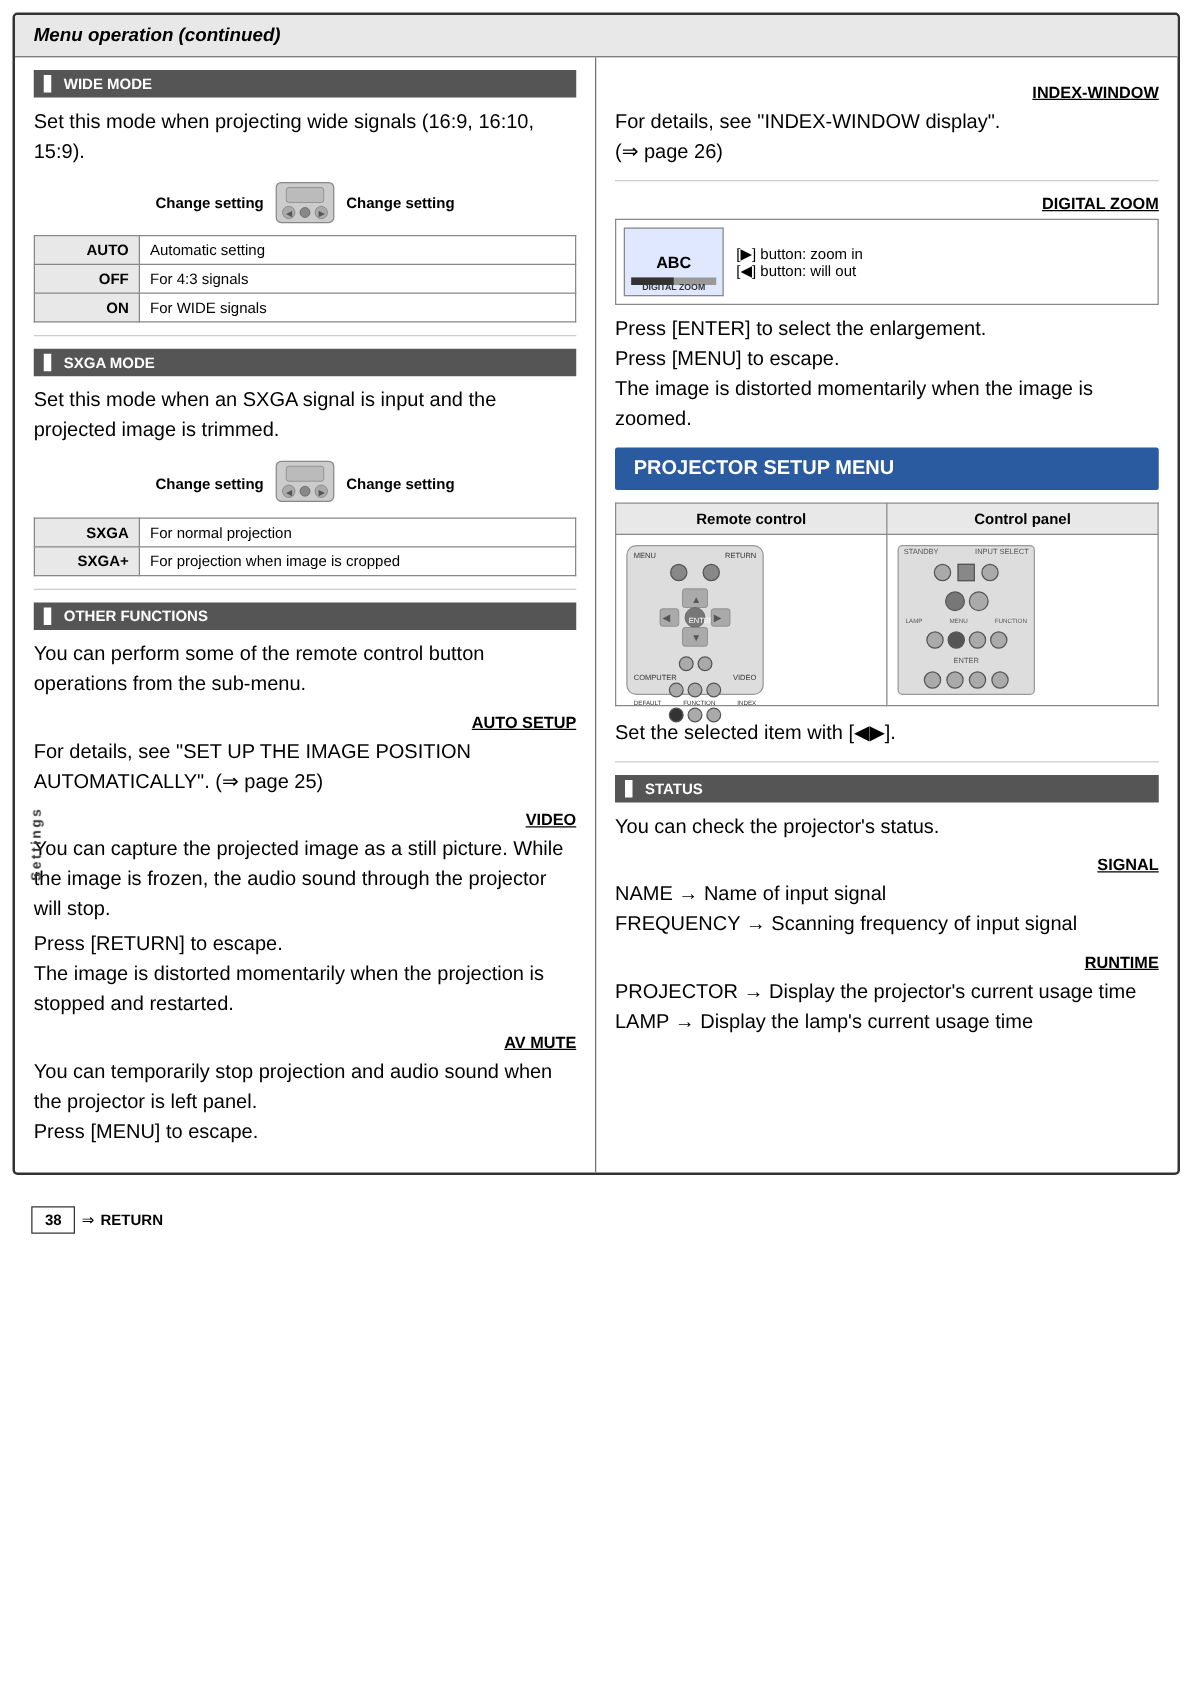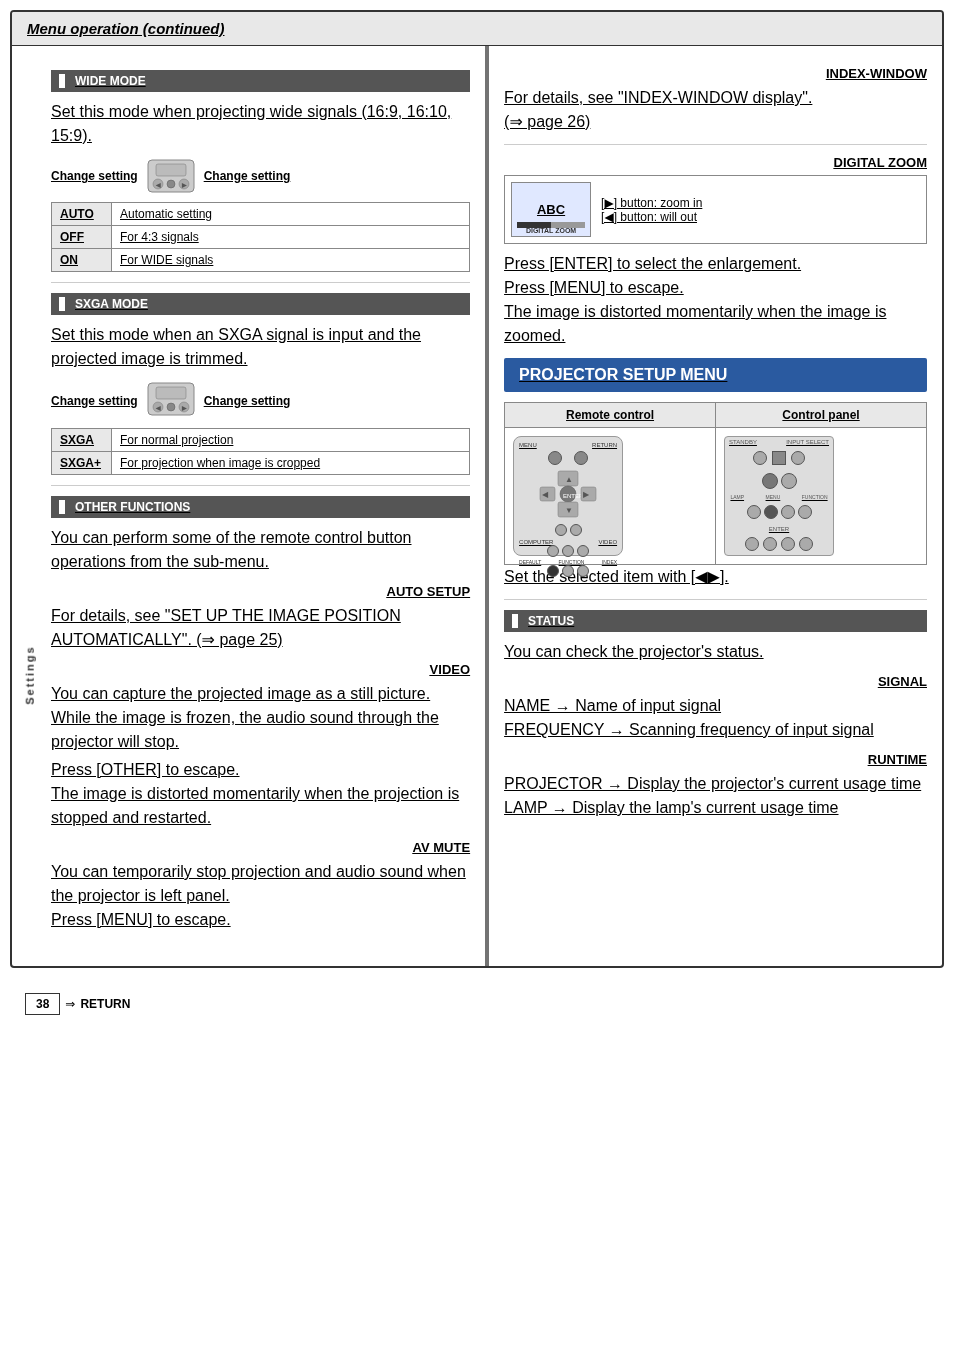--- a/index.html
+++ b/index.html
@@ -15,40 +15,38 @@
       width: 954px;
       min-height: 1350px;
       padding: 10px;
       position: relative;
     }
     .main-border {
       border: 2px solid #333;
       border-radius: 4px;
       padding: 0;
       margin-bottom: 10px;
-      text-decoration: underline;
     }
     .page-title {
       background: #e8e8e8;
       border-bottom: 1px solid #333;
       padding: 8px 15px;
       font-style: italic;
       font-weight: bold;
       font-size: 15px;
       border-radius: 2px 2px 0 0;
     }
     .content-area {
       display: flex;
       gap: 0;
     }
     .left-col {
       width: 50%;
-      padding: 24px 15px;
-      border-right: 4px solid #737373;
-      margin-left: 24px;
+      padding: 10px 15px;
+      border-right: 1px solid #737373;
     }
     .right-col {
       width: 50%;
       padding: 10px 15px;
     }
     .section-header {
       background: #555;
       color: #fff;
       padding: 4px 8px;
       font-weight: bold;
@@ -74,59 +72,60 @@
       text-align: right;
     }
     .section-body {
       font-size: 16px;
       margin-bottom: 10px;
       line-height: 1.5;
     }
     .change-setting-row {
       display: flex;
       align-items: center;
-      justify-content: flex-start;
+      justify-content: center;
       gap: 8px;
       margin: 8px 0;
       font-size: 12px;
       font-weight: bold;
     }
     table.mode-table {
       border-collapse: collapse;
       width: 100%;
       margin-bottom: 10px;
       font-size: 12px;
     }
     table.mode-table td {
       border: 1px solid #888;
       padding: 4px 8px;
     }
     table.mode-table td:first-child {
       font-weight: bold;
       background: #e8e8e8;
-      width: 60px;
-      text-align: left;
+      width: 84px;
+      text-align: right;
     }
     .divider {
       border: none;
       border-top: 1px solid #ccc;
       margin: 10px 0;
     }
     .projector-setup-header {
       background: #2a5aa0;
       color: #fff;
       font-weight: bold;
       font-size: 16px;
       padding: 8px 15px;
       margin-bottom: 10px;
       border-radius: 2px;
     }
     .remote-table {
       border-collapse: collapse;
       width: 100%;
+      margin-bottom: 10px;
     }
     .remote-table th {
       border: 1px solid #888;
       padding: 5px 8px;
       background: #e8e8e8;
       font-weight: bold;
       font-size: 12px;
       text-align: center;
     }
     .remote-table td {
@@ -344,21 +343,21 @@
           <span>OTHER FUNCTIONS</span>
         </div>
         <div class="section-body">You can perform some of the remote control button operations from the sub-menu.</div>
 
         <div class="section-title-plain">AUTO SETUP</div>
         <div class="section-body">For details, see "SET UP THE IMAGE POSITION AUTOMATICALLY". (⇒ page 25)</div>
 
         <div class="section-title-plain">VIDEO</div>
         <div class="section-body">
           <div>You can capture the projected image as a still picture. While the image is frozen, the audio sound through the projector will stop.</div>
-          <div style="margin-top:4px;">Press [OTHER] to escape.</div>
+          <div style="margin-top:4px;">Press [RETURN] to escape.</div>
           <div>The image is distorted momentarily when the projection is stopped and restarted.</div>
         </div>
 
         <div class="section-title-plain">AV MUTE</div>
         <div class="section-body">
           <div>You can temporarily stop projection and audio sound when the projector is left panel.</div>
           <div>Press [MENU] to escape.</div>
         </div>
 
       </div>

